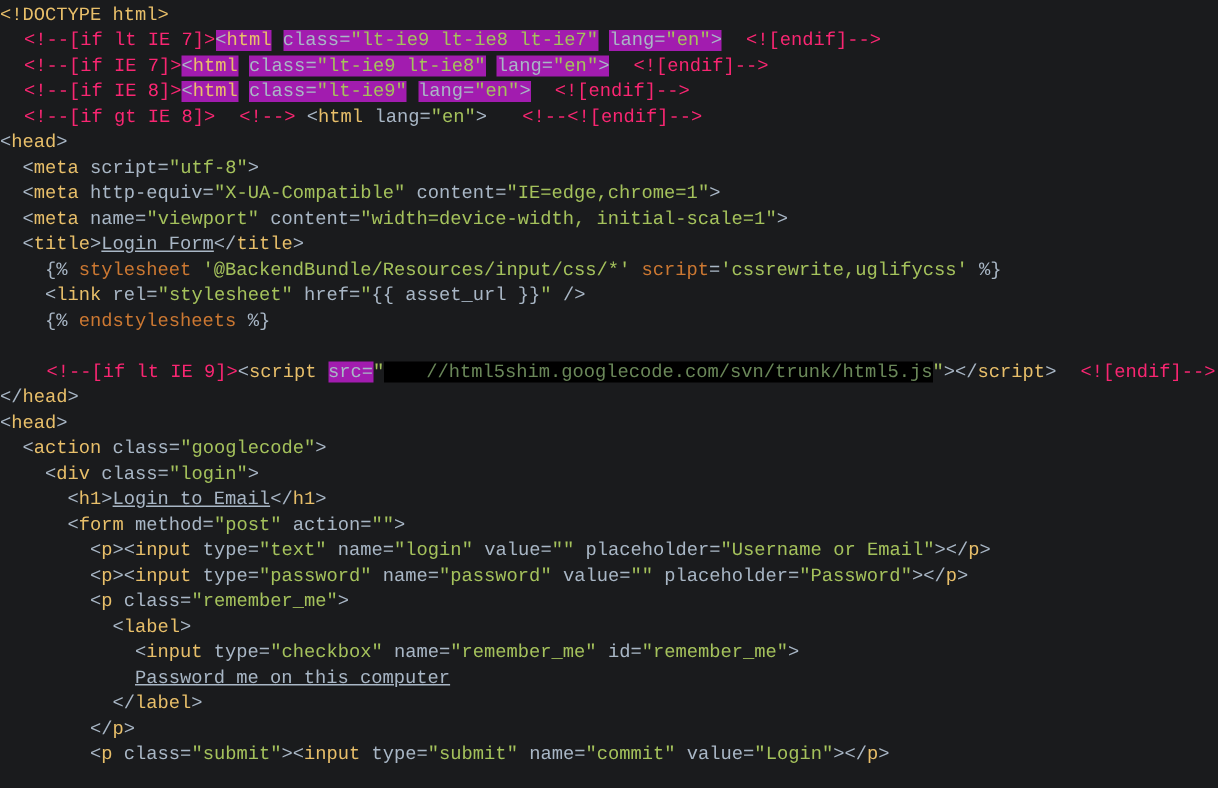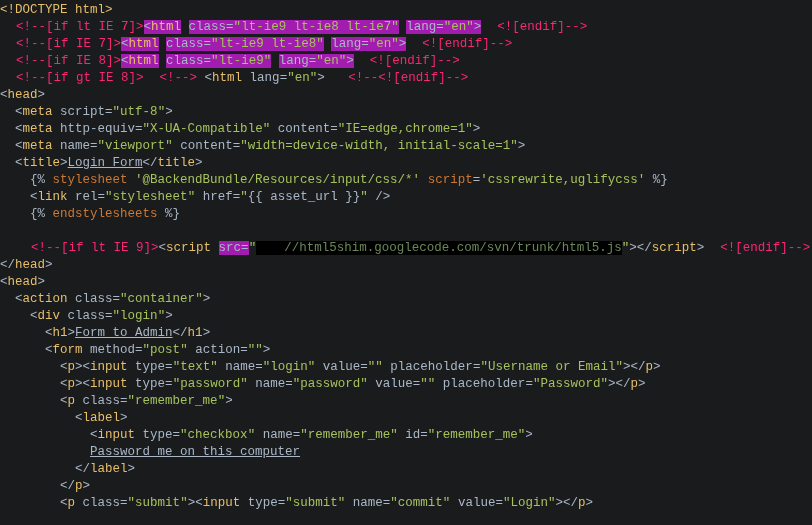--- a/index.html
+++ b/index.html
@@ -42,23 +42,23 @@
 <span>  <span class="c-at">&lt;</span><span class="c-yellowtag">meta</span> <span class="c-at">http-equiv</span><span class="c-at">=</span><span class="c-green">"</span><span class="c-green">X-UA-Compatible</span><span class="c-green">"</span> <span class="c-at">content</span><span class="c-at">=</span><span class="c-green">"</span><span class="c-green">IE=edge,chrome=1</span><span class="c-green">"</span><span class="c-at">&gt;</span></span>
 <span>  <span class="c-at">&lt;</span><span class="c-yellowtag">meta</span> <span class="c-at">name</span><span class="c-at">=</span><span class="c-green">"</span><span class="c-green">viewport</span><span class="c-green">"</span> <span class="c-at">content</span><span class="c-at">=</span><span class="c-green">"</span><span class="c-green">width=device-width, initial-scale=1</span><span class="c-green">"</span><span class="c-at">&gt;</span></span>
 <span>  <span class="c-at">&lt;</span><span class="c-yellowtag">title</span><span class="c-at">&gt;</span><span class="c-text">Login Form</span><span class="c-at">&lt;/</span><span class="c-yellowtag">title</span><span class="c-at">&gt;</span></span>
 <span>    <span class="c-at">{%</span> <span class="c-cdata">stylesheet</span> <span class="c-green">'@BackendBundle/Resources/input/css/*'</span> <span class="c-cdata">script</span><span class="c-at">=</span><span class="c-green">'cssrewrite,uglifycss'</span> <span class="c-at">%}</span></span>
 <span>    <span class="c-at">&lt;</span><span class="c-yellowtag">link</span> <span class="c-at">rel</span><span class="c-at">=</span><span class="c-green">"</span><span class="c-green">stylesheet</span><span class="c-green">"</span> <span class="c-at">href</span><span class="c-at">=</span><span class="c-green">"</span><span class="c-at">{{ asset_url }}</span><span class="c-green">"</span> <span class="c-at">/&gt;</span></span>
 <span>    <span class="c-at">{%</span> <span class="c-cdata">endstylesheets</span> <span class="c-at">%}</span></span>
 
 <span>  <span class="c-pink">&lt;!--[if lt IE 9]&gt;</span><span class="c-at">&lt;</span><span class="c-yellowtag">script</span> <span class="hl-box"><span class="c-at">src</span><span class="c-at">=</span></span><span class="c-green">"</span><span class="c-str-bg">//html5shim.googlecode.com/svn/trunk/html5.js</span><span class="c-green">"</span><span class="c-at">&gt;&lt;/</span><span class="c-yellowtag">script</span><span class="c-at">&gt;</span><span class="c-pink">&lt;![endif]--&gt;</span></span>
 <span><span class="c-at">&lt;/</span><span class="c-yellowtag">head</span><span class="c-at">&gt;</span></span>
 <span><span class="c-at">&lt;</span><span class="c-yellowtag">head</span><span class="c-at">&gt;</span></span>
-<span>  <span class="c-at">&lt;</span><span class="c-yellowtag">action</span> <span class="c-at">class</span><span class="c-at">=</span><span class="c-green">"</span><span class="c-green">container</span><span class="c-green">"</span><span class="c-at">&gt;</span></span>
+<span>  <span class="c-at">&lt;</span><span class="c-yellowtag">action</span> <span class="c-at">class</span><span class="c-at">=</span><span class="c-green">"</span><span class="c-green">googlecode</span><span class="c-green">"</span><span class="c-at">&gt;</span></span>
 <span>    <span class="c-at">&lt;</span><span class="c-yellowtag">div</span> <span class="c-at">class</span><span class="c-at">=</span><span class="c-green">"</span><span class="c-green">login</span><span class="c-green">"</span><span class="c-at">&gt;</span></span>
-<span>      <span class="c-at">&lt;</span><span class="c-yellowtag">h1</span><span class="c-at">&gt;</span><span class="c-text">Form to Admin</span><span class="c-at">&lt;/</span><span class="c-yellowtag">h1</span><span class="c-at">&gt;</span></span>
+<span>      <span class="c-at">&lt;</span><span class="c-yellowtag">h1</span><span class="c-at">&gt;</span><span class="c-text">Login to Email</span><span class="c-at">&lt;/</span><span class="c-yellowtag">h1</span><span class="c-at">&gt;</span></span>
 <span>      <span class="c-at">&lt;</span><span class="c-yellowtag">form</span> <span class="c-at">method</span><span class="c-at">=</span><span class="c-green">"</span><span class="c-green">post</span><span class="c-green">"</span> <span class="c-at">action</span><span class="c-at">=</span><span class="c-green">"</span><span class="c-green"></span><span class="c-green">"</span><span class="c-at">&gt;</span></span>
 <span>        <span class="c-at">&lt;</span><span class="c-yellowtag">p</span><span class="c-at">&gt;&lt;</span><span class="c-yellowtag">input</span> <span class="c-at">type</span><span class="c-at">=</span><span class="c-green">"</span><span class="c-green">text</span><span class="c-green">"</span> <span class="c-at">name</span><span class="c-at">=</span><span class="c-green">"</span><span class="c-green">login</span><span class="c-green">"</span> <span class="c-at">value</span><span class="c-at">=</span><span class="c-green">"</span><span class="c-green"></span><span class="c-green">"</span> <span class="c-at">placeholder</span><span class="c-at">=</span><span class="c-green">"</span><span class="c-green">Username or Email</span><span class="c-green">"</span><span class="c-at">&gt;&lt;/</span><span class="c-yellowtag">p</span><span class="c-at">&gt;</span></span>
 <span>        <span class="c-at">&lt;</span><span class="c-yellowtag">p</span><span class="c-at">&gt;&lt;</span><span class="c-yellowtag">input</span> <span class="c-at">type</span><span class="c-at">=</span><span class="c-green">"</span><span class="c-green">password</span><span class="c-green">"</span> <span class="c-at">name</span><span class="c-at">=</span><span class="c-green">"</span><span class="c-green">password</span><span class="c-green">"</span> <span class="c-at">value</span><span class="c-at">=</span><span class="c-green">"</span><span class="c-green"></span><span class="c-green">"</span> <span class="c-at">placeholder</span><span class="c-at">=</span><span class="c-green">"</span><span class="c-green">Password</span><span class="c-green">"</span><span class="c-at">&gt;&lt;/</span><span class="c-yellowtag">p</span><span class="c-at">&gt;</span></span>
 <span>        <span class="c-at">&lt;</span><span class="c-yellowtag">p</span> <span class="c-at">class</span><span class="c-at">=</span><span class="c-green">"</span><span class="c-green">remember_me</span><span class="c-green">"</span><span class="c-at">&gt;</span></span>
 <span>          <span class="c-at">&lt;</span><span class="c-yellowtag">label</span><span class="c-at">&gt;</span></span>
 <span>            <span class="c-at">&lt;</span><span class="c-yellowtag">input</span> <span class="c-at">type</span><span class="c-at">=</span><span class="c-green">"</span><span class="c-green">checkbox</span><span class="c-green">"</span> <span class="c-at">name</span><span class="c-at">=</span><span class="c-green">"</span><span class="c-green">remember_me</span><span class="c-green">"</span> <span class="c-at">id</span><span class="c-at">=</span><span class="c-green">"</span><span class="c-green">remember_me</span><span class="c-green">"</span><span class="c-at">&gt;</span></span>
 <span>            <span class="c-text">Password me on this computer</span></span>
 <span>          <span class="c-at">&lt;/</span><span class="c-yellowtag">label</span><span class="c-at">&gt;</span></span>
 <span>        <span class="c-at">&lt;/</span><span class="c-yellowtag">p</span><span class="c-at">&gt;</span></span>
 <span>        <span class="c-at">&lt;</span><span class="c-yellowtag">p</span> <span class="c-at">class</span><span class="c-at">=</span><span class="c-green">"</span><span class="c-green">submit</span><span class="c-green">"</span><span class="c-at">&gt;&lt;</span><span class="c-yellowtag">input</span> <span class="c-at">type</span><span class="c-at">=</span><span class="c-green">"</span><span class="c-green">submit</span><span class="c-green">"</span> <span class="c-at">name</span><span class="c-at">=</span><span class="c-green">"</span><span class="c-green">commit</span><span class="c-green">"</span> <span class="c-at">value</span><span class="c-at">=</span><span class="c-green">"</span><span class="c-green">Login</span><span class="c-green">"</span><span class="c-at">&gt;&lt;/</span><span class="c-yellowtag">p</span><span class="c-at">&gt;</span></span></pre>

